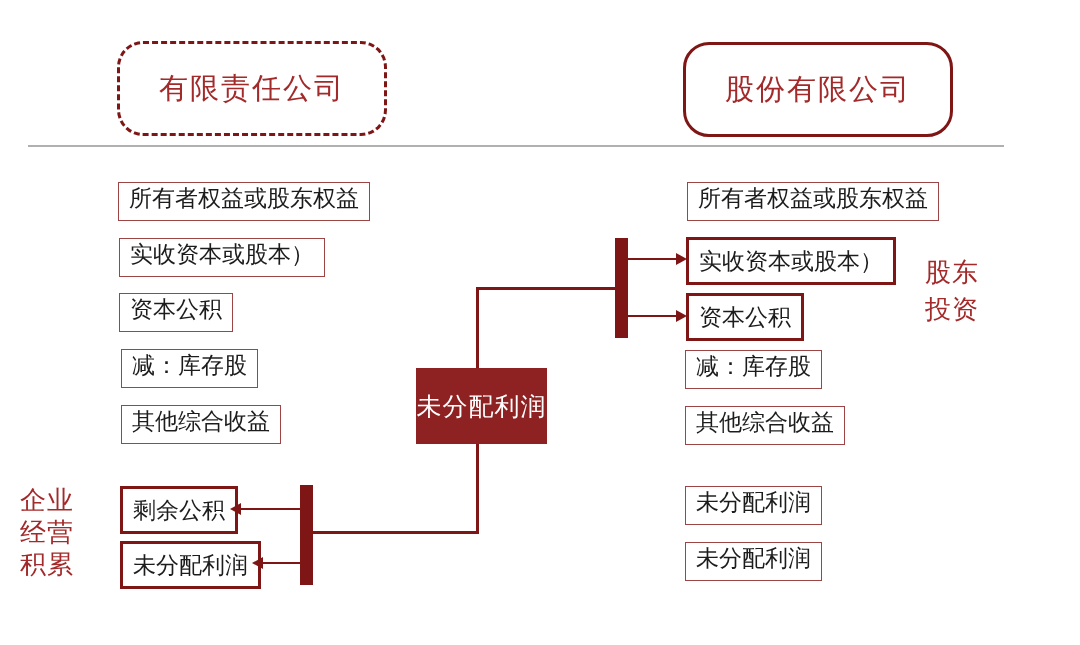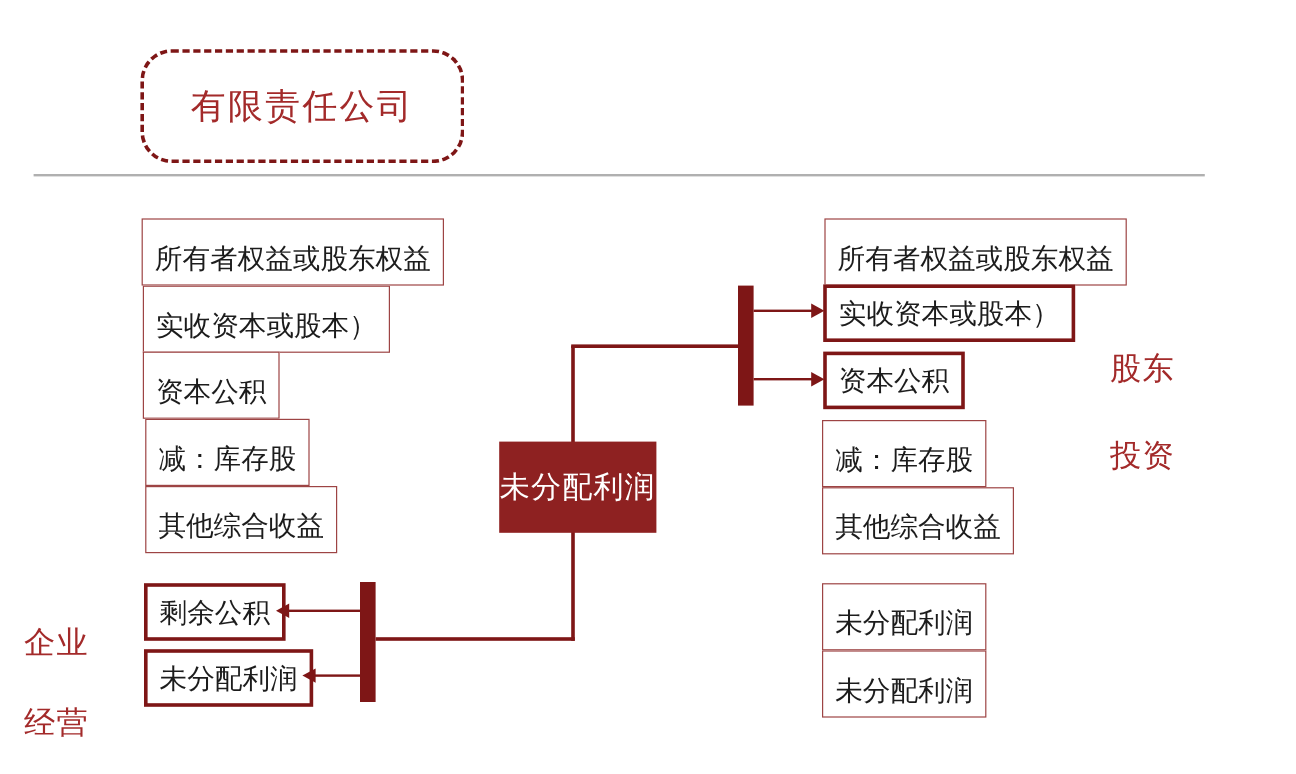--- a/index.html
+++ b/index.html
@@ -40,21 +40,21 @@
   
   .box {
     position: absolute;
     box-sizing: border-box;
     border: 1.5px solid var(--thin-border-red, #9D4444);
     background: #ffffff;
     color: var(--text-black, #1C1C1C);
     font-family: "Liberation Serif", "DejaVu Serif", serif;
     font-size: 23px;
     line-height: 25px;
-    padding: 20px 10px 9px 10px;
+    padding: 3px 10px 9px 10px;
     white-space: nowrap;
   }
   .box.emph {
     border: 3px solid var(--line-red, #7E1616);
     padding: 9px 10px 8px 10px;
   }
   
   .center-node {
     position: absolute;
     left: 416px; top: 368px;
@@ -72,36 +72,39 @@
   }
   
   .side-label {
     position: absolute;
     color: var(--title-red, #A32A2A);
     font-size: 26px;
     line-height: 32px;
     letter-spacing: 1px;
     white-space: nowrap;
   }
-  .side-label .ln { display: block; margin-top: 35px; }
+  .side-label .ln { display: block; }
   
   .line  { position: absolute; background: var(--line-red, #7E1616); }
   .bar   { position: absolute; width: 13px; height: 100px; background: var(--line-red, #7E1616); }
   .stem  { position: absolute; height: 2px; background: var(--line-red, #7E1616); }
   .head  { position: absolute; width: 0; height: 0; border-top: 6px solid transparent; border-bottom: 6px solid transparent; }
   .head.left-pt  { border-right: 11px solid var(--line-red, #7E1616); }
   .head.right-pt { border-left: 11px solid var(--line-red, #7E1616); }
 </style>
 </head>
 <body>
 
 <div class="canvas">
 
   <div class="title-box dashed" style="left:117px; top:41px;">
     <span>有限责任公司</span>
+  </div>
+  <div class="title-box solid" style="left:683px; top:42px;">
+    <span>股份有限公司</span>
   </div>
 
   <div class="divider"></div>
 
   <div class="box" style="left:118px; top:182px;">所有者权益或股东权益</div>
   <div class="box" style="left:119px; top:238px;">实收资本或股本）</div>
   <div class="box" style="left:119px; top:293px;">资本公积</div>
   <div class="box" style="left:121px; top:349px;">减：库存股</div>
   <div class="box" style="left:121px; top:405px;">其他综合收益</div>
   <div class="box emph" style="left:120px; top:486px;">剩余公积</div>

